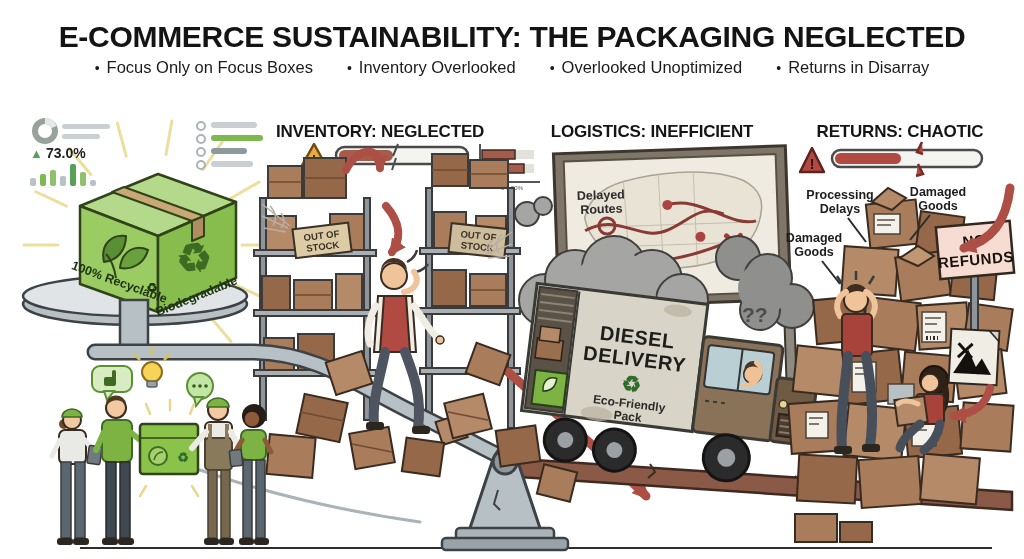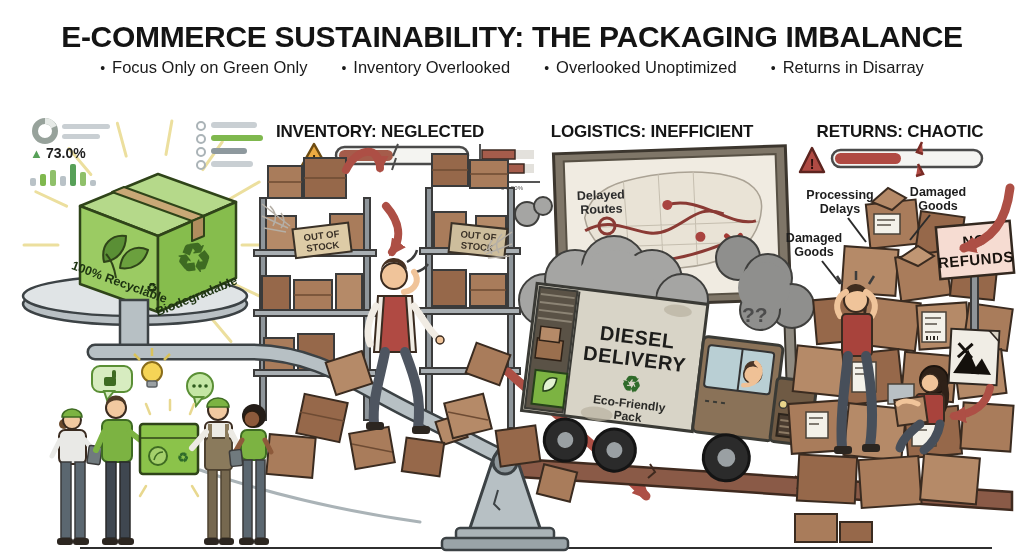--- a/index.html
+++ b/index.html
@@ -508,25 +508,25 @@
         <rect x="230" y="450" width="12" height="16" rx="2" fill="#707a7e" stroke="#3a3a3a" stroke-width="1.5" transform="rotate(-6 236 458)"></rect>
         <rect x="243" y="460" width="9" height="78" fill="#5b6770" stroke="#3a3a3a" stroke-width="1.5"></rect>
         <rect x="256" y="460" width="9" height="78" fill="#5b6770" stroke="#3a3a3a" stroke-width="1.5"></rect>
         <rect x="239" y="538" width="15" height="7" rx="3" fill="#2c2620"></rect>
           <rect x="254" y="538" width="15" height="7" rx="3" fill="#2c2620"></rect>
       </g>
     </g>
   </svg>
 
   <div class="hdr">
-    <h1>E-COMMERCE SUSTAINABILITY: THE PACKAGING IMBALANCE</h1>
+    <h1>E-COMMERCE SUSTAINABILITY: THE PACKAGING NEGLECTED</h1>
     <div class="bullets">
       <span class="bullet-item">
         <span class="mk">•</span>
-        <span>Focus Only on Green Only</span>
+        <span>Focus Only on Focus Boxes</span>
       </span>
       <span class="bullet-item">
         <span class="mk">•</span>
         <span>Inventory Overlooked</span>
       </span>
       <span class="bullet-item">
         <span class="mk">•</span>
         <span>Overlooked Unoptimized</span>
       </span>
       <span class="bullet-item">

